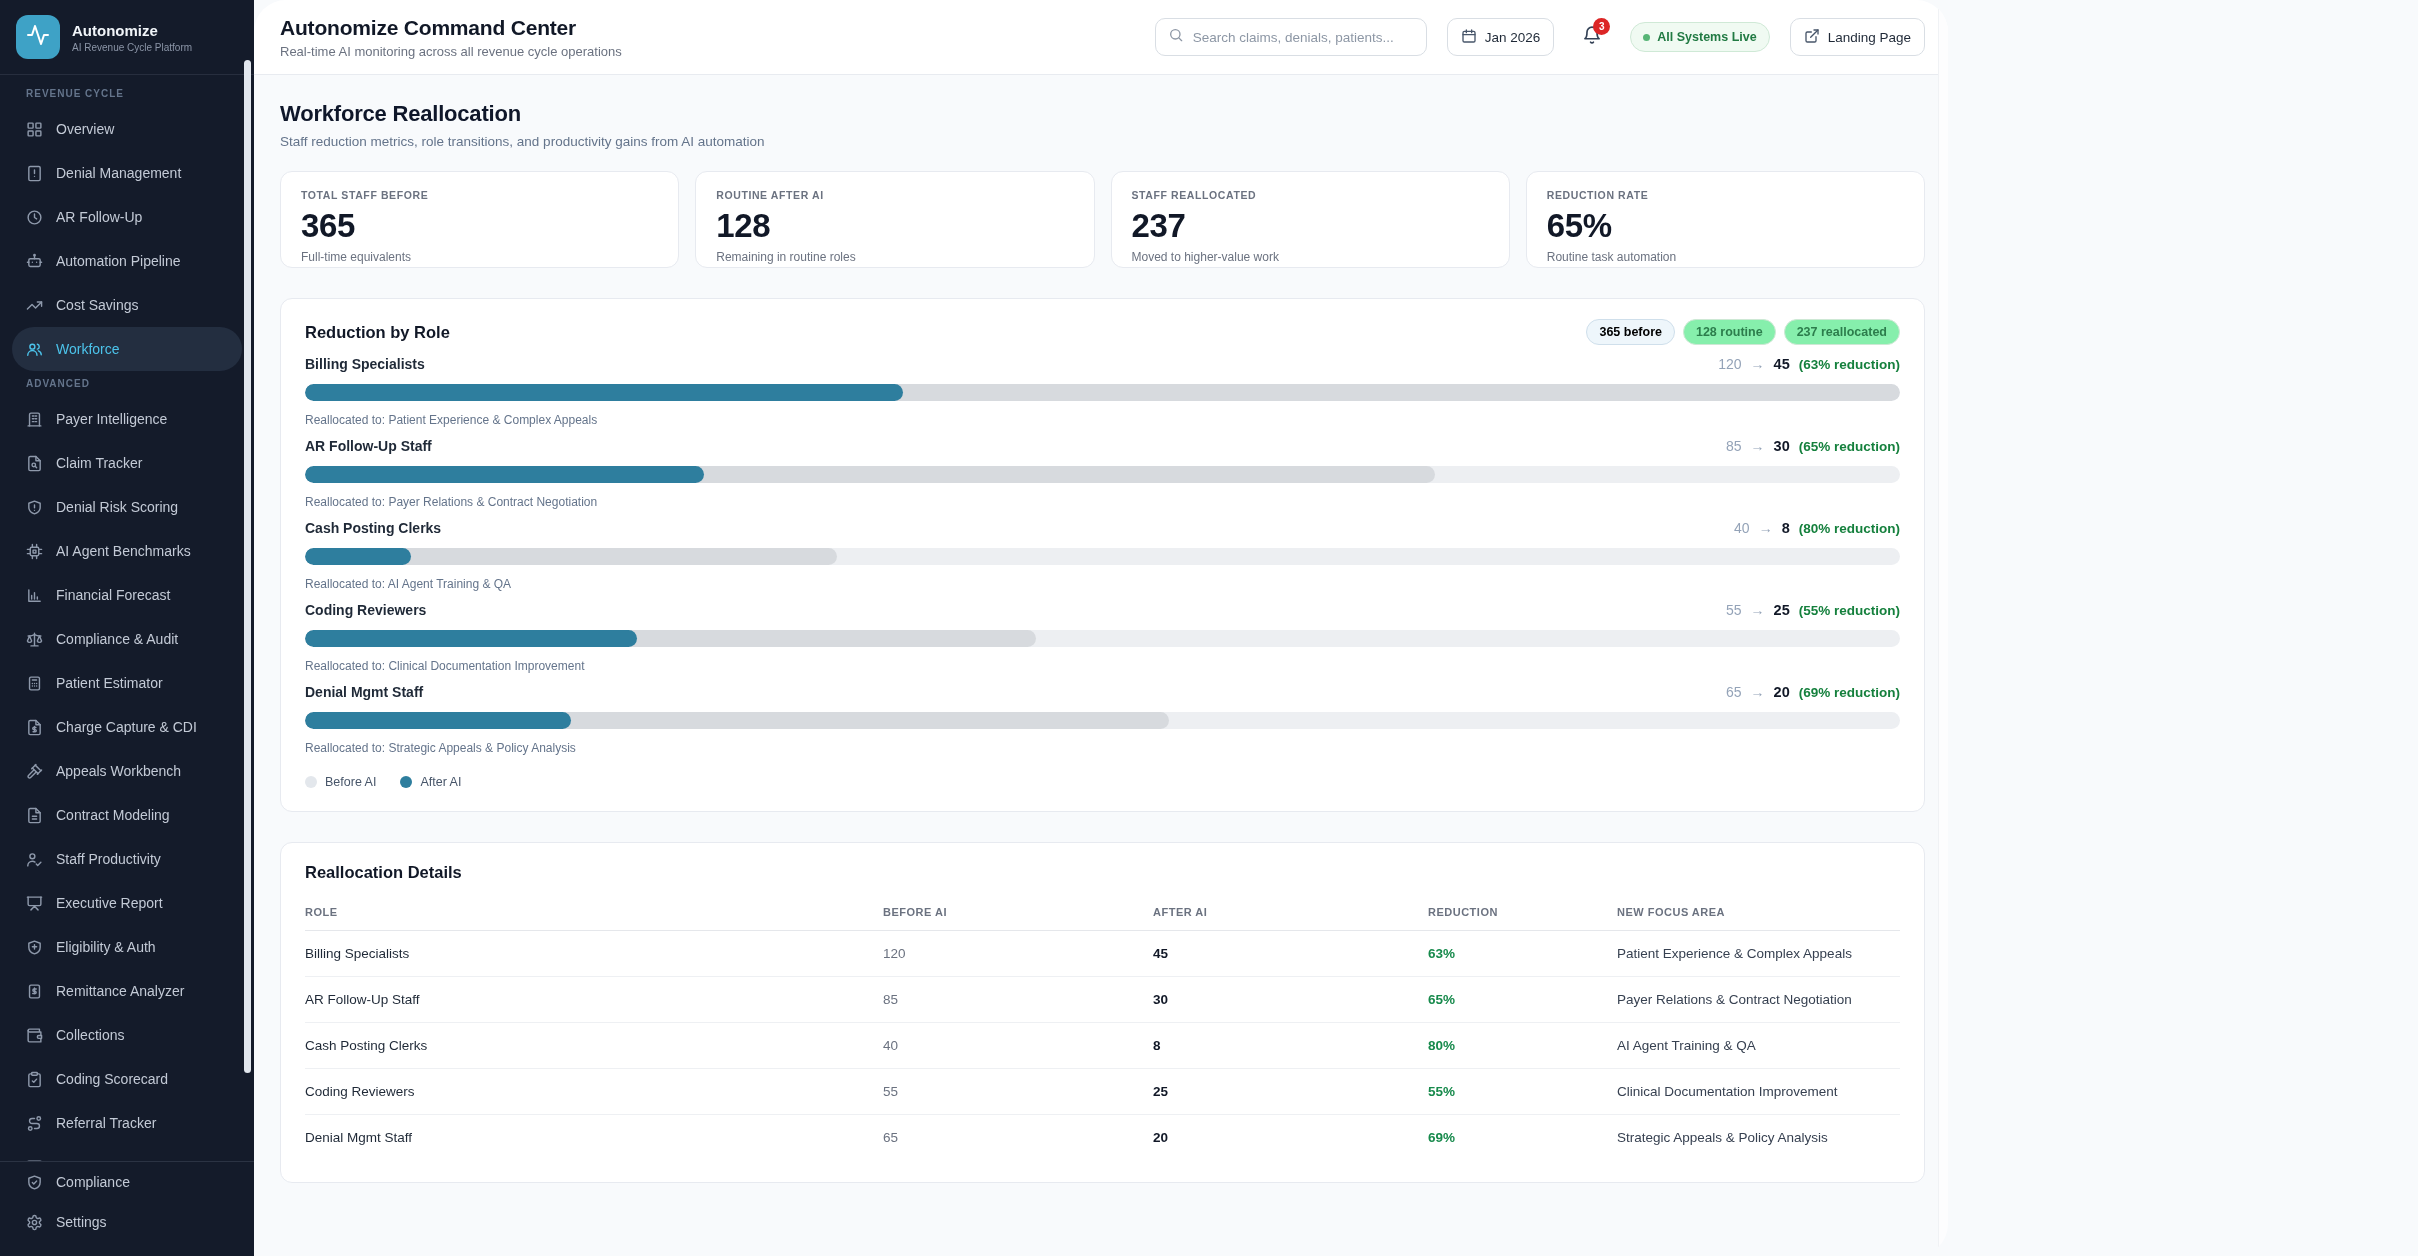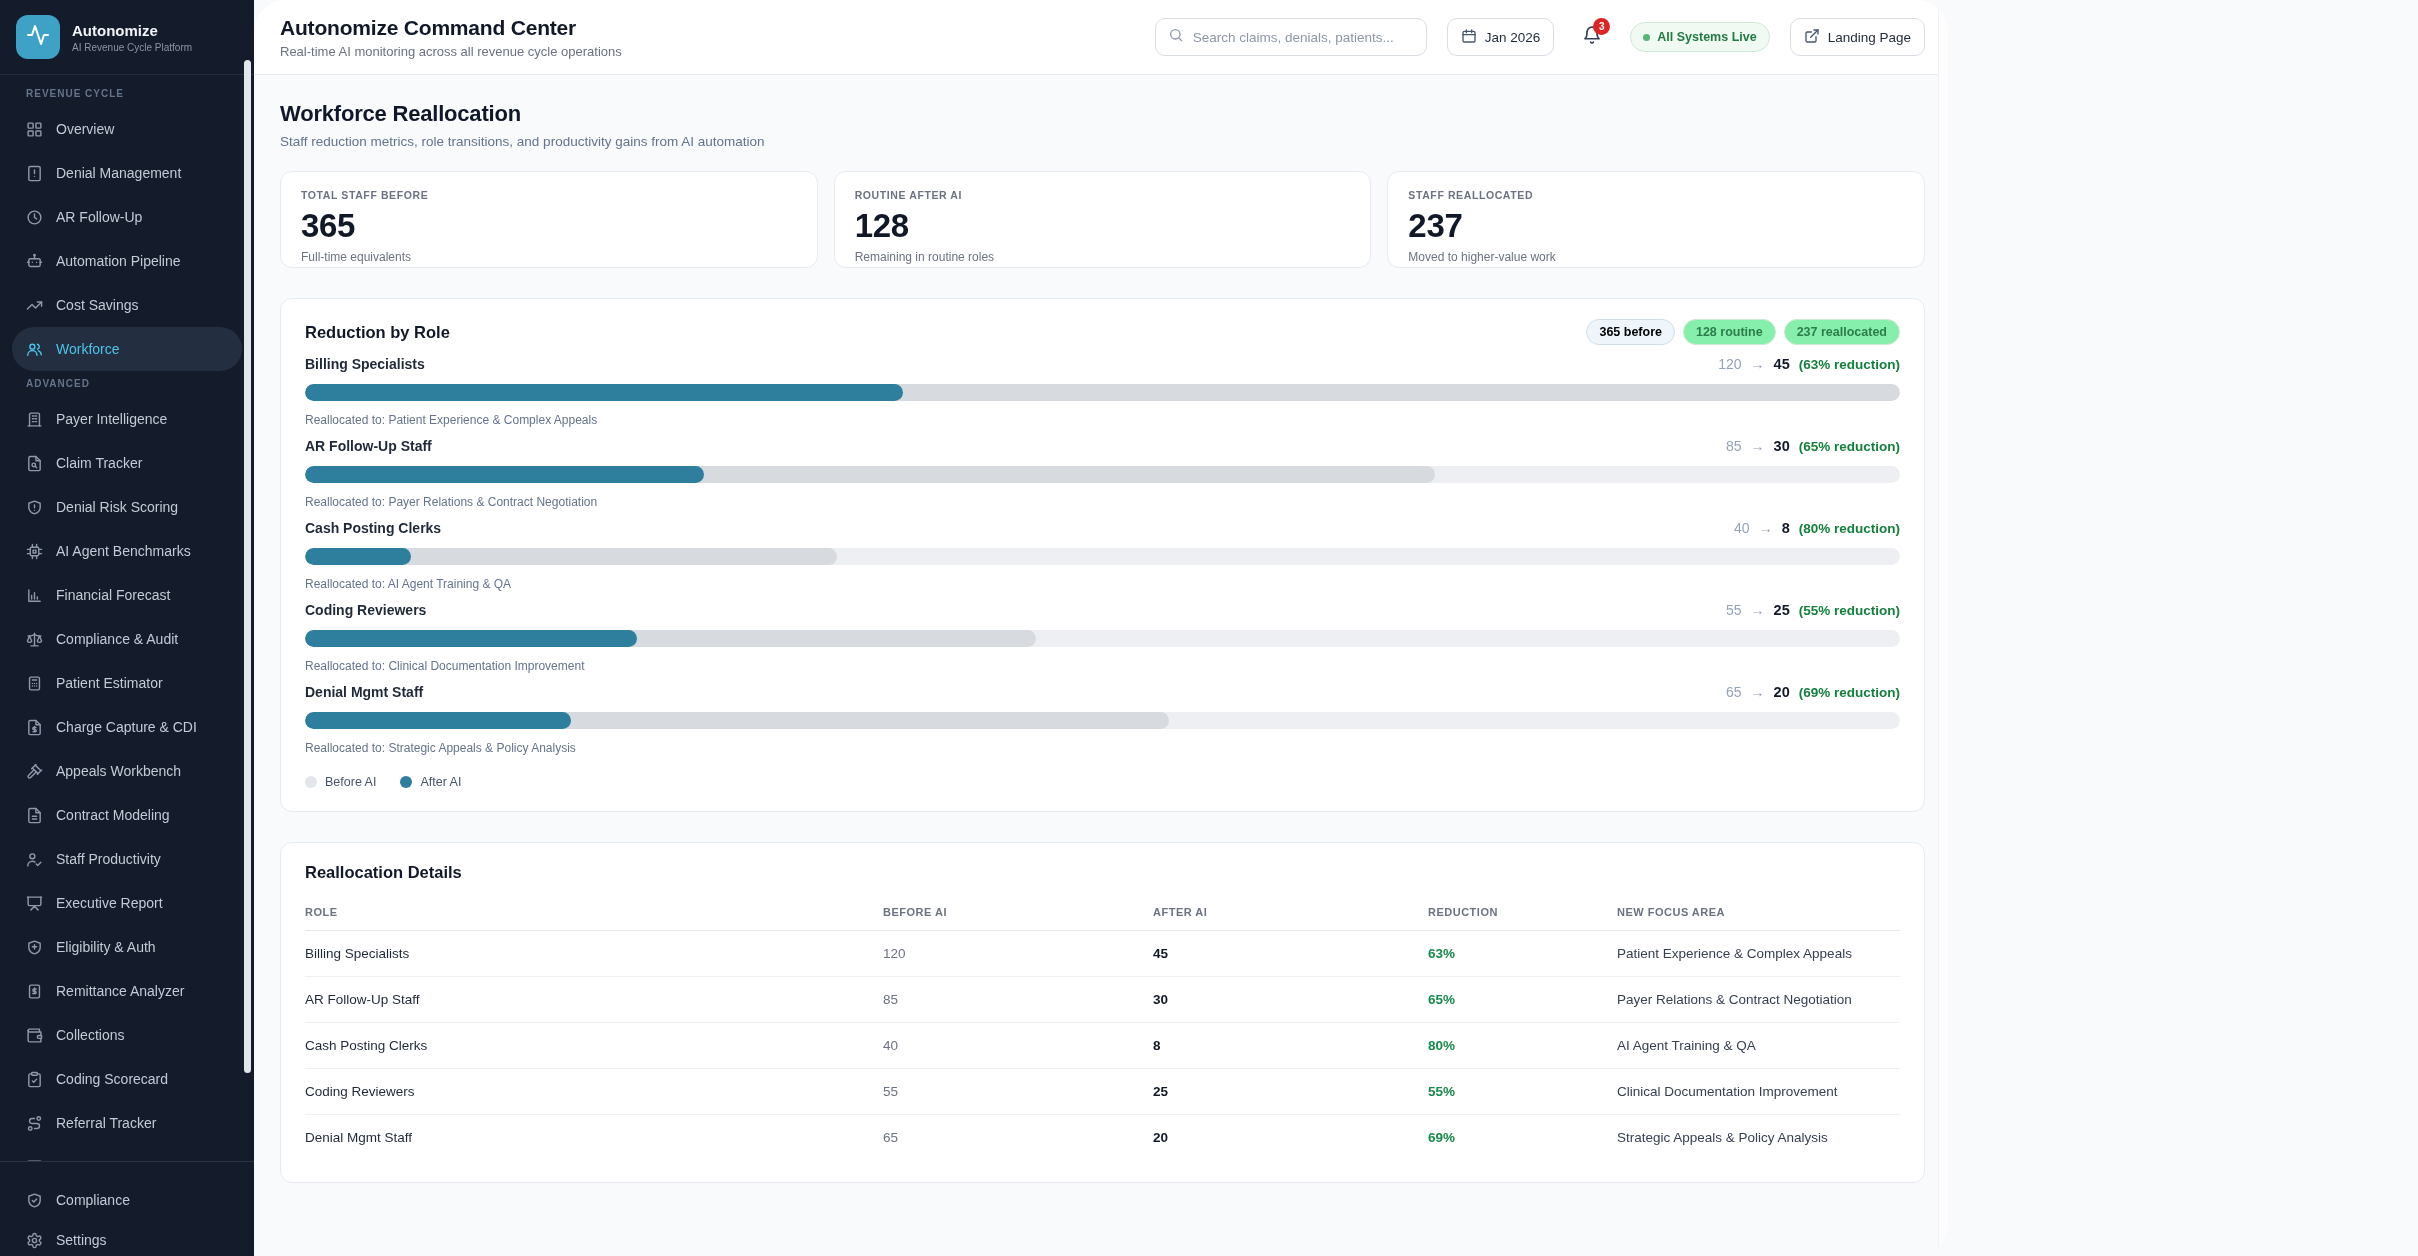--- a/index.html
+++ b/index.html
@@ -23,21 +23,21 @@
   .nav-section-label { height:26px; line-height:26px; padding:0 14px; font-size:10px;
     font-weight:700; letter-spacing:1px; color:#64748b; }
   .nav-item { display:flex; align-items:center; gap:13px; height:44px; padding:0 14px;
     border-radius:22px; font-size:14px; color:#c3cad6; cursor:pointer; }
   .nav-item .nav-ic { display:flex; color:#8e99ab; }
   .nav-item .nav-ic svg { width:17px; height:17px; }
   .nav-item.active { background:#232e40; color:#4cc3ea; }
   .nav-item.active .nav-ic { color:#4cc3ea; }
 
   .sidebar-footer { height:95px; border-top:1px solid rgba(148,163,184,.18);
-    padding:18px 12px 0; background:#141b2a; }
+    padding:0 12px 0; background:#141b2a; }
   .sidebar-footer .nav-item { height:40px; }
 
   .sb-thumb { position:absolute; right:3px; top:60px; width:7px; height:1013px;
     background:#e2e7ee; border-radius:4px; z-index:6; }
 
   
   .main { position:relative; flex:1; height:100%; overflow:hidden; background:#f8fafc;border-radius:32px; }
   .scroll-gutter { position:absolute; top:0; right:0; width:10px; height:100%;
     background:#fdfdfe; border-left:1px solid #f0f2f5; z-index:9; }
 
@@ -461,20 +461,25 @@
           </div>
           <div class="stat-card">
             <div class="stat-label">ROUTINE AFTER AI</div>
             <div class="stat-value">128</div>
             <div class="stat-sub">Remaining in routine roles</div>
           </div>
           <div class="stat-card">
             <div class="stat-label">STAFF REALLOCATED</div>
             <div class="stat-value">237</div>
             <div class="stat-sub">Moved to higher-value work</div>
+          </div>
+          <div class="stat-card">
+            <div class="stat-label">REDUCTION RATE</div>
+            <div class="stat-value">65%</div>
+            <div class="stat-sub">Routine task automation</div>
           </div>
         </div>
 
       <section class="panel">
         <div class="panel-header">
           <div class="panel-title">Reduction by Role</div>
           <div class="badges" id="panel-badges">
               <span class="badge blue">365 before</span>
               <span class="badge green">128 routine</span>
               <span class="badge green">237 reallocated</span>

